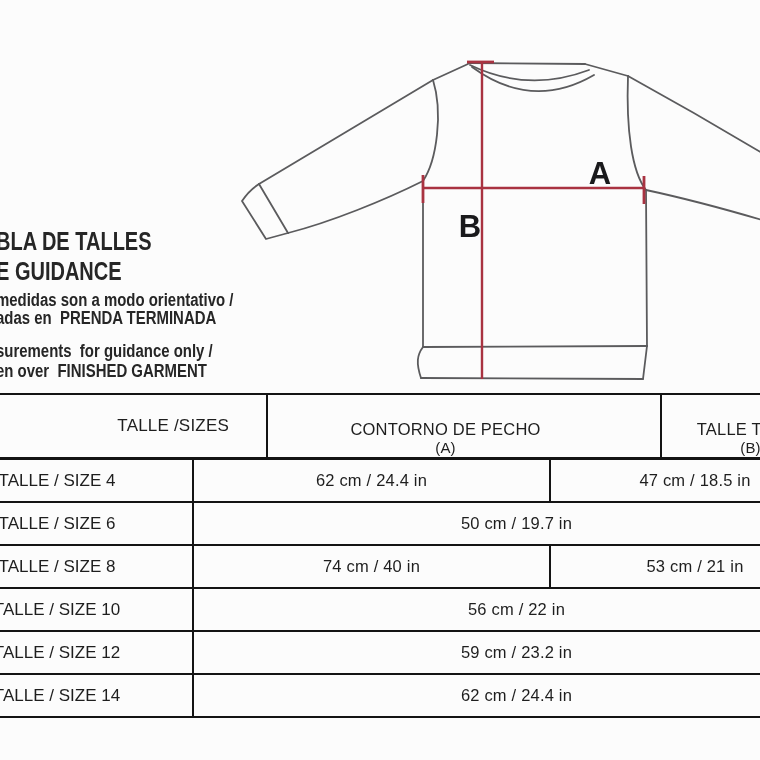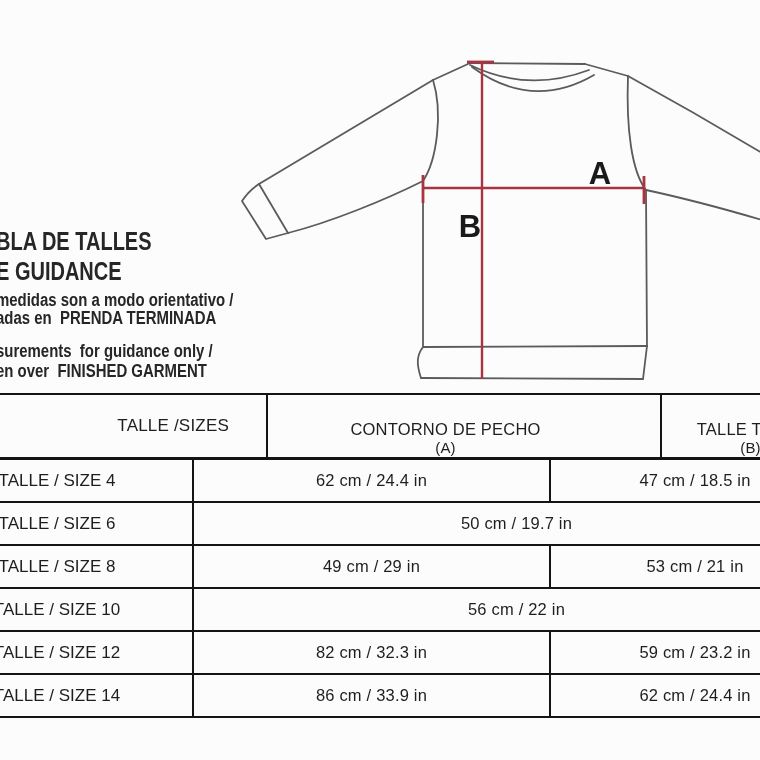--- a/index.html
+++ b/index.html
@@ -108,30 +108,28 @@
     <div class="td c1">TALLE / SIZE 4</div>
     <div class="td c2">62 cm / 24.4 in</div>
     <div class="td c3">47 cm / 18.5 in</div>
   </div>
   <div class="tr row">
     <div class="td c1">TALLE / SIZE 6</div>
     <div class="td c3">50 cm / 19.7 in</div>
   </div>
   <div class="tr row">
     <div class="td c1">TALLE / SIZE 8</div>
-    <div class="td c2">49 cm / 29 in</div>
+    <div class="td c2">74 cm / 40 in</div>
     <div class="td c3">53 cm / 21 in</div>
   </div>
   <div class="tr row">
     <div class="td c1">TALLE / SIZE 10</div>
     <div class="td c3">56 cm / 22 in</div>
   </div>
   <div class="tr row">
     <div class="td c1">TALLE / SIZE 12</div>
-    <div class="td c2">82 cm / 32.3 in</div>
     <div class="td c3">59 cm / 23.2 in</div>
   </div>
   <div class="tr row">
     <div class="td c1">TALLE / SIZE 14</div>
-    <div class="td c2">86 cm / 33.9 in</div>
     <div class="td c3">62 cm / 24.4 in</div>
   </div>
 </div>
 
 </body></html>

